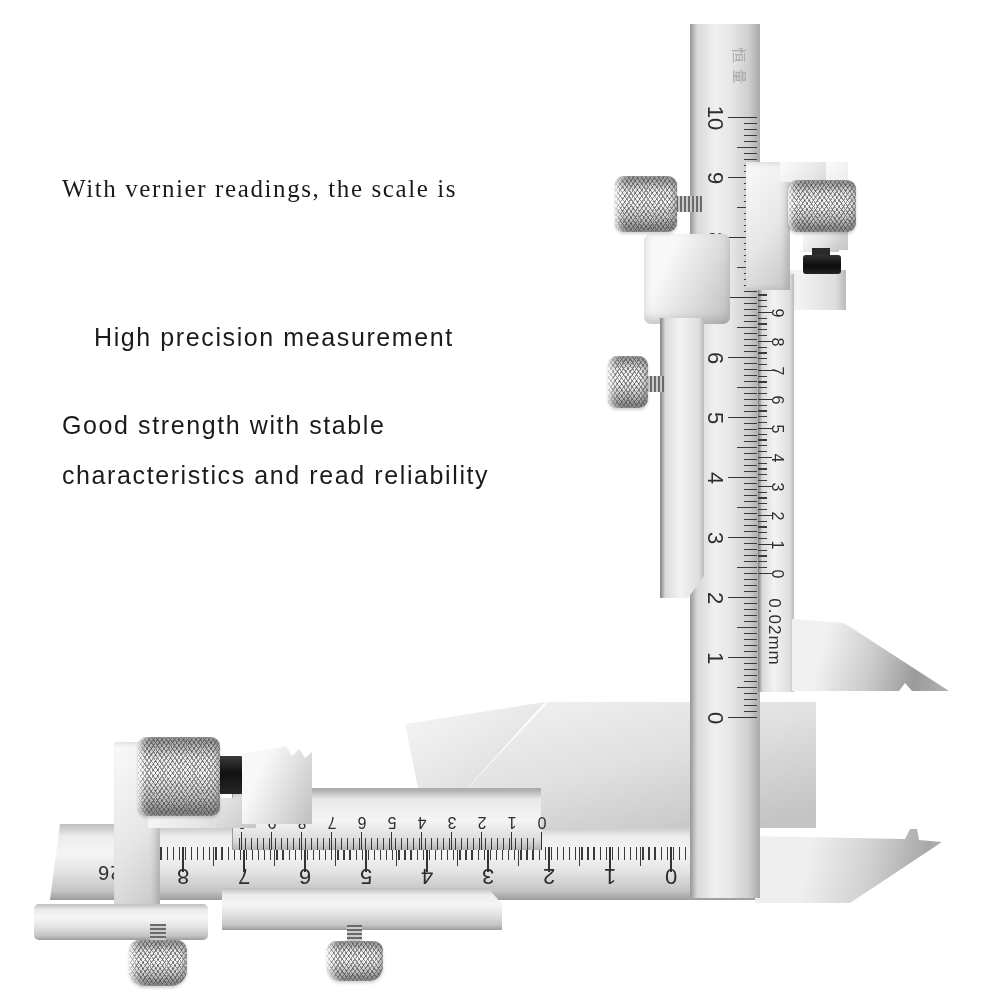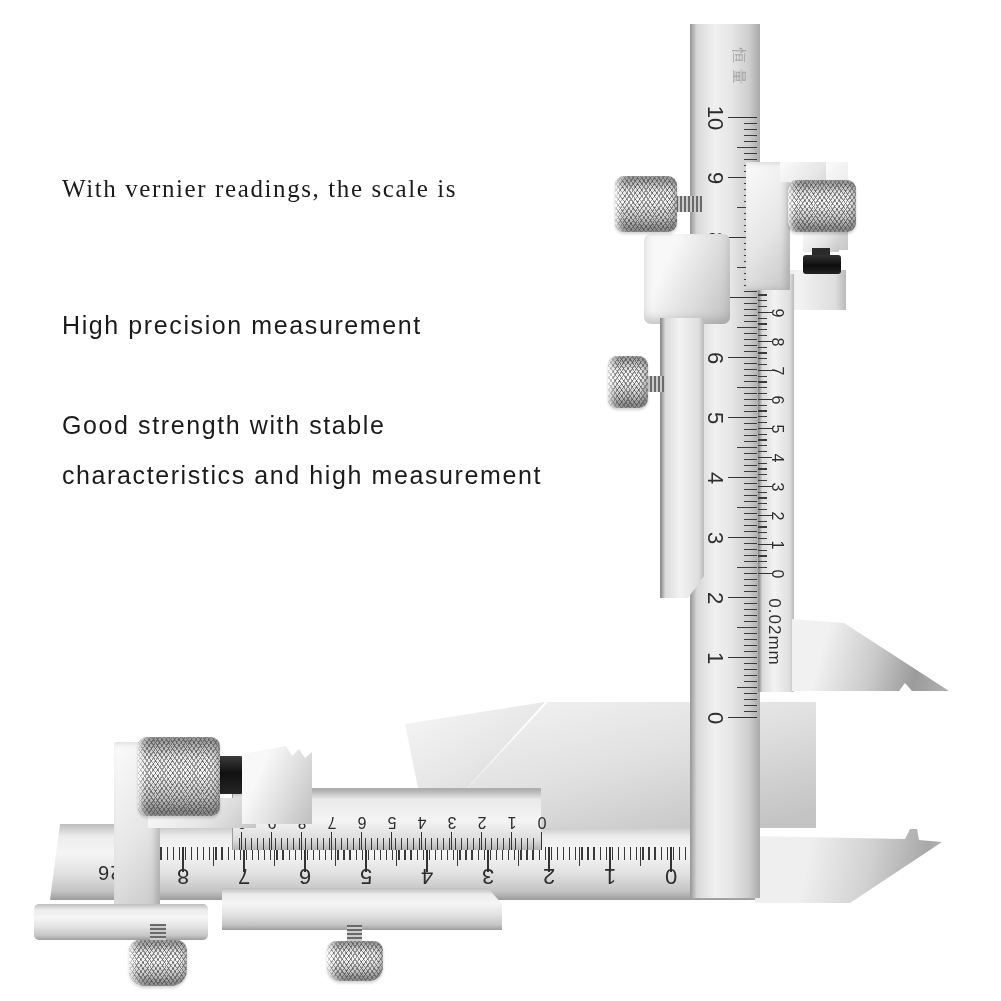--- a/index.html
+++ b/index.html
@@ -4,21 +4,21 @@
 <style>
   html,body{margin:0;padding:0;}
   body{width:1001px;height:1001px;background:#ffffff;overflow:hidden;position:relative;
        font-family:"Liberation Sans", sans-serif;}
   .abs{position:absolute;}
   
   .mtext{position:absolute;left:62px;color:#1b1b1b;font-size:25px;letter-spacing:1.6px;
          font-weight:500;white-space:nowrap;}
   .mtext div{line-height:50px;}
   #block1{top:158px;font-family:Liberation Serif, serif;} #block1 div{line-height:62px;}
-  #block2{top:300px;}
+  #block2{top:312px;margin-left:32px;}
   #block3{top:400px;}
   
   .metal-v{background:linear-gradient(to right,#969696,#d8d8d8 10%,#f0f0f0 35%,#e7e7e7 58%,#cecece 84%,#a9a9a9);}
   .metal-vs{background:linear-gradient(to right,#8f8f8f 0 1px,#dadada 12%,#f3f3f3 45%,#dedede 88%,#b9b9b9);}
   .metal-h{background:linear-gradient(to bottom,#bdbdbd,#ececec 16%,#f5f5f5 38%,#e2e2e2 64%,#c5c5c5 88%,#9c9c9c);}
   .metal-hs{background:linear-gradient(to bottom,#aeaeae 0 2px,#e9e9e9 18%,#f4f4f4 52%,#dcdcdc 84%,#b4b4b4);}
   .metal-light{background:linear-gradient(130deg,#fbfbfb,#e6e6e6 55%,#c6c6c6);}
   .metal-block{background:linear-gradient(115deg,#f8f8f8 28%,#dedede 62%,#bfbfbf);}
   .knurl{background-image:
      repeating-linear-gradient(55deg, rgba(55,55,55,.5) 0 1px, transparent 1px 3.5px),
@@ -54,21 +54,21 @@
 <body>
 
 <div class="mtext" id="block1">
   <div>With vernier readings, the scale is</div>
 </div>
 <div class="mtext" id="block2">
   <div>High precision measurement</div>
 </div>
 <div class="mtext" id="block3">
   <div>Good strength with stable</div>
-  <div>characteristics and high measurement</div>
+  <div>characteristics and read reliability</div>
 </div>
 
 <div class="abs metal-h" style="left:50px;top:824px;width:706px;height:76px;clip-path:polygon(10px 0,706px 0,706px 76px,0 76px);"></div>
 <span class="abs rot180 engrave" style="left:128px;top:872px;font-size:20px;letter-spacing:1px;position:absolute;transform-origin:center;">m1-26</span>
 <div class="abs ht-small" style="left:136px;top:847px;width:556px;height:13px;"></div>
 <div class="abs ht-mid" style="left:182px;top:847px;width:512px;height:19px;"></div>
 <div class="abs ht-long" style="left:182px;top:847px;width:512px;height:25px;"></div>
 <div class="abs nums h-nums">
     <span style="left: 183px; top: 876px;">8</span>
     <span style="left: 244px; top: 876px;">7</span>

